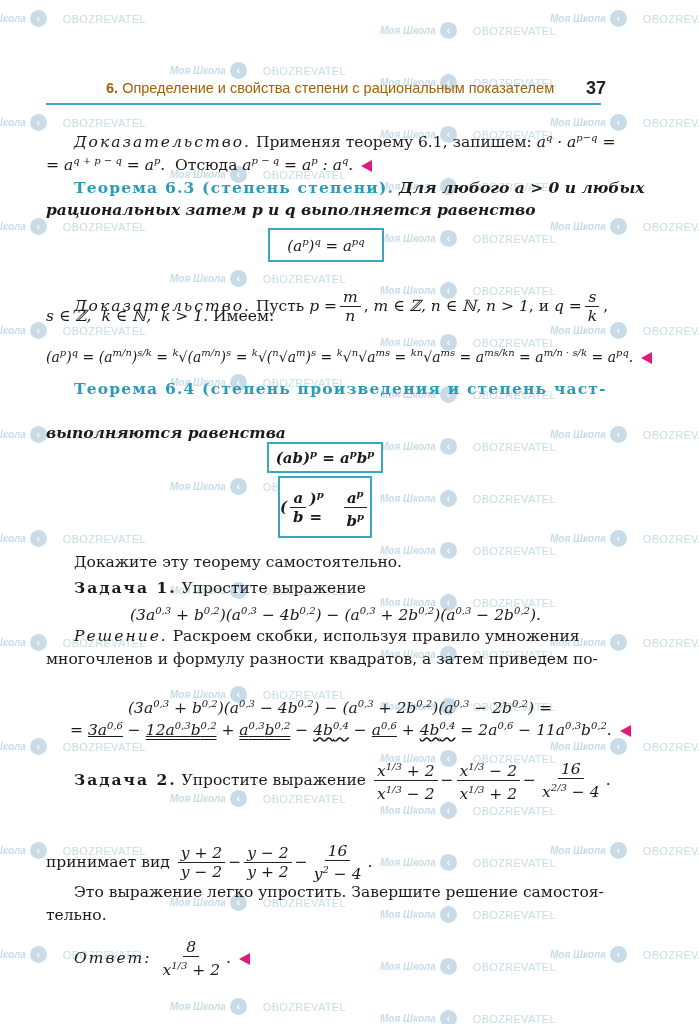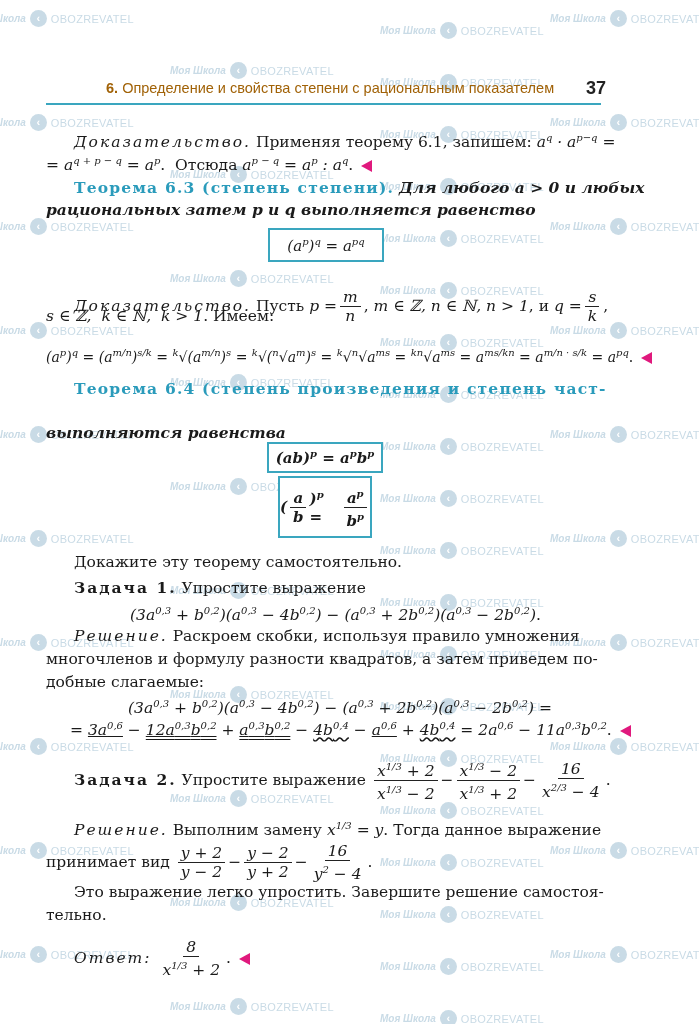--- a/index.html
+++ b/index.html
@@ -4,21 +4,21 @@
 <style>
   html, body { margin: 0; padding: 0; }
   body {
     width: 699px; height: 1024px; background: #ffffff; position: relative; overflow: hidden;
     font-family: "DejaVu Serif", "Liberation Serif", serif; color: #1a1a1a;
   }
   .wm-layer { position: absolute; inset: 0; pointer-events: none; z-index: 0; }
   .wm { position: absolute; display: flex; align-items: center; gap: 4px; color: #c9dbe6; font-size: 10px; font-family: "Liberation Sans", sans-serif; white-space: nowrap; }
   .wm .ms { font-style: italic; font-weight: bold; }
   .wm .circ { width: 17px; height: 17px; border-radius: 50%; background: #c9dbe6; color: #fff; font-size: 11px; line-height: 17px; text-align: center; font-weight: bold; }
-  .wm .oz { letter-spacing: 0.3px; font-size: 11px; }
+  .wm .oz { letter-spacing: 0.3px; font-size: 11px; margin-left: 12px; }
 
   .page { position: absolute; inset: 0; z-index: 1; }
   .header { position: absolute; left: 46px; top: 78px; width: 560px; height: 22px; }
   .header .title { position: absolute; left: 60px; top: 2px; font-family: "Liberation Sans", sans-serif; font-size: 14.5px; color: #a16207; }
   .header .title b { font-weight: bold; }
   .header .pnum { position: absolute; right: 0; top: 0; font-family: "Liberation Sans", sans-serif; font-weight: bold; font-size: 18px; color: #222; }
   .header-rule { position: absolute; left: 46px; top: 103px; width: 555px; height: 2px; background: #3aa6bf; }
 
   .line { position: absolute; left: 46px; white-space: nowrap; font-size: 15.5px; line-height: 20px; text-align: right; }
   .ind { left: 74px; }
@@ -365,21 +365,20 @@
     <span>Упростите выражение</span>
   </div>
   <div class="line" style="left:130px; top:601px">
     <span class="math">(3a<sup>0,3</sup> + b<sup>0,2</sup>)(a<sup>0,3</sup> − 4b<sup>0,2</sup>) − (a<sup>0,3</sup> + 2b<sup>0,2</sup>)(a<sup>0,3</sup> − 2b<sup>0,2</sup>)</span>.
   </div>
   <div class="line" style="top:649px">многочленов и формулу разности квадратов, а затем приведем по-</div>
   <div class="line ind" style="top:626px">
     <span class="sp">Решение.</span>
     <span>Раскроем скобки, используя правило умножения</span>
   </div>
-  <div class="line" style="top:672px">добные слагаемые:</div>
   <div class="line" style="left:128px; top:694px">
     <span class="math">(3a<sup>0,3</sup> + b<sup>0,2</sup>)(a<sup>0,3</sup> − 4b<sup>0,2</sup>) − (a<sup>0,3</sup> + 2b<sup>0,2</sup>)(a<sup>0,3</sup> − 2b<sup>0,2</sup>) =</span>
   </div>
   <div class="line" style="left:70px; top:716px">
     <span class="math">= <span class="u1">3a<sup>0,6</sup></span> − <span class="u2">12a<sup>0,3</sup>b<sup>0,2</sup></span> + <span class="u2">a<sup>0,3</sup>b<sup>0,2</sup></span> − <span class="uw">4b<sup>0,4</sup></span> − <span class="u1">a<sup>0,6</sup></span> + <span class="uw">4b<sup>0,4</sup></span> = 2a<sup>0,6</sup> − 11a<sup>0,3</sup>b<sup>0,2</sup></span>.<span class="tri"></span>
   </div>
 
   <div class="line ind" style="top:758px">
     <span style="font-weight:bold; letter-spacing:2px">Задача 2.</span>
     <span>Упростите выражение</span>
@@ -387,24 +386,20 @@
         <span class="n">x<sup>1/3</sup> + 2</span>
         <span class="d">x<sup>1/3</sup> − 2</span>
       </span>−<span class="frac">
         <span class="n">x<sup>1/3</sup> − 2</span>
         <span class="d">x<sup>1/3</sup> + 2</span>
       </span>−<span class="frac">
         <span class="n">16</span>
         <span class="d">x<sup>2/3</sup> − 4</span>
       </span>.
   </div>
-  <div class="line ind" style="top:816px">
-    <span class="sp">Решение.</span>
-    Выполним замену <span class="math">x<sup>1/3</sup> = y</span>. Тогда данное выражение
-  </div>
   <div class="line" style="top:842px">
     <span>принимает вид</span>
     <span class="frac">
         <span class="n">y + 2</span>
         <span class="d">y − 2</span>
       </span>−<span class="frac">
         <span class="n">y − 2</span>
         <span class="d">y + 2</span>
       </span>−<span class="frac">
         <span class="n">16</span>

